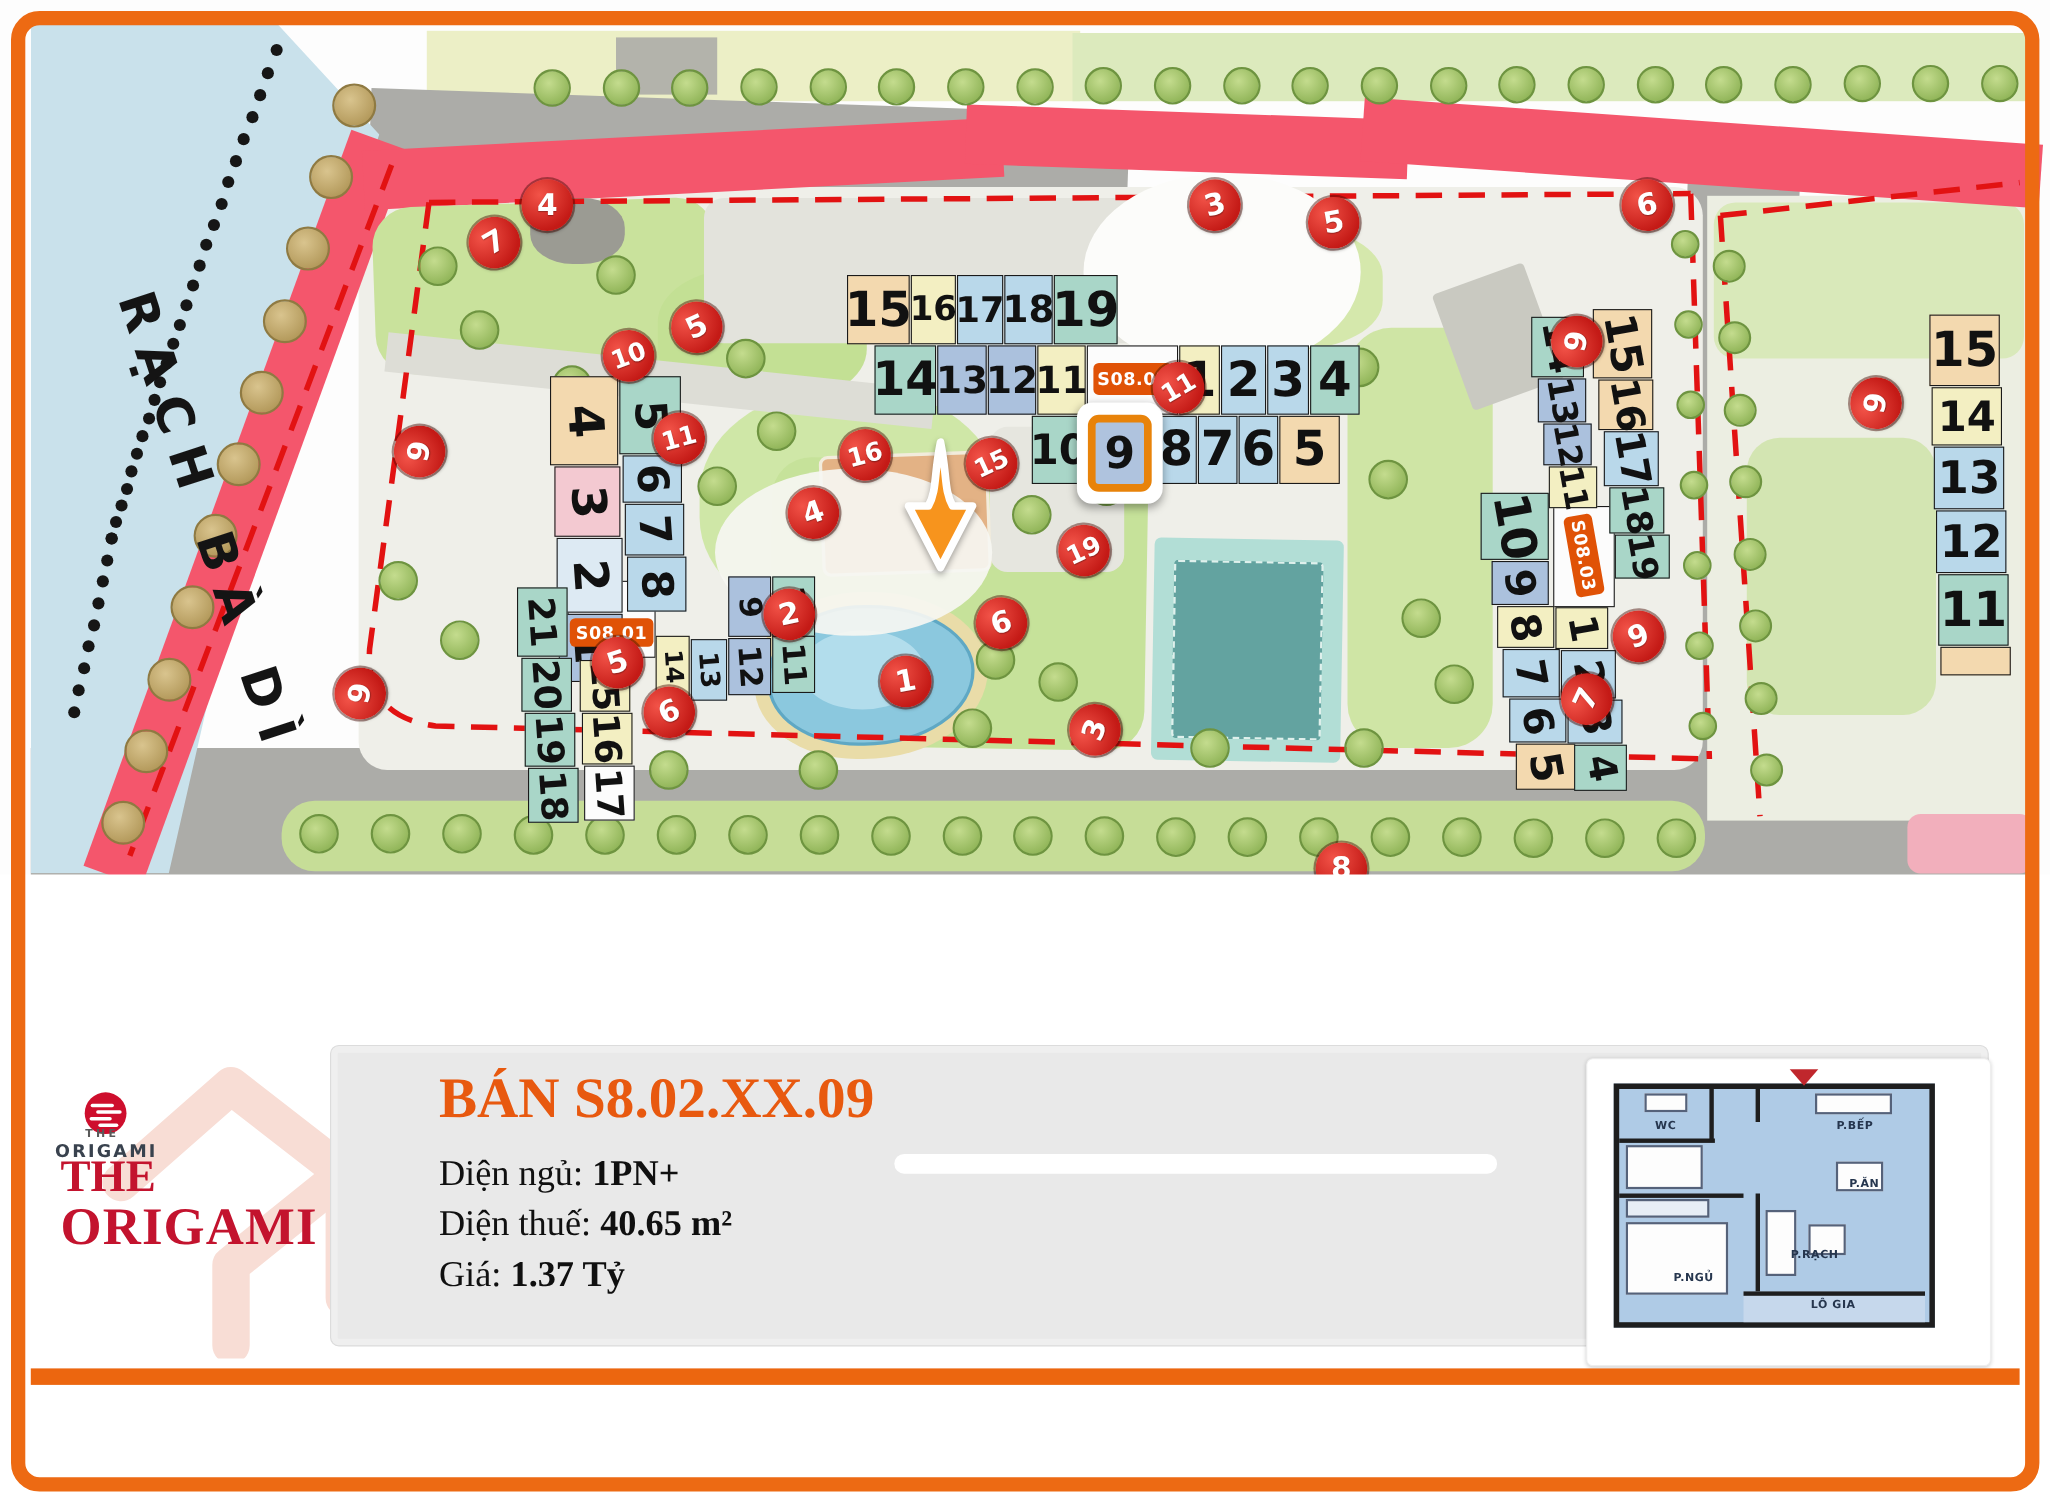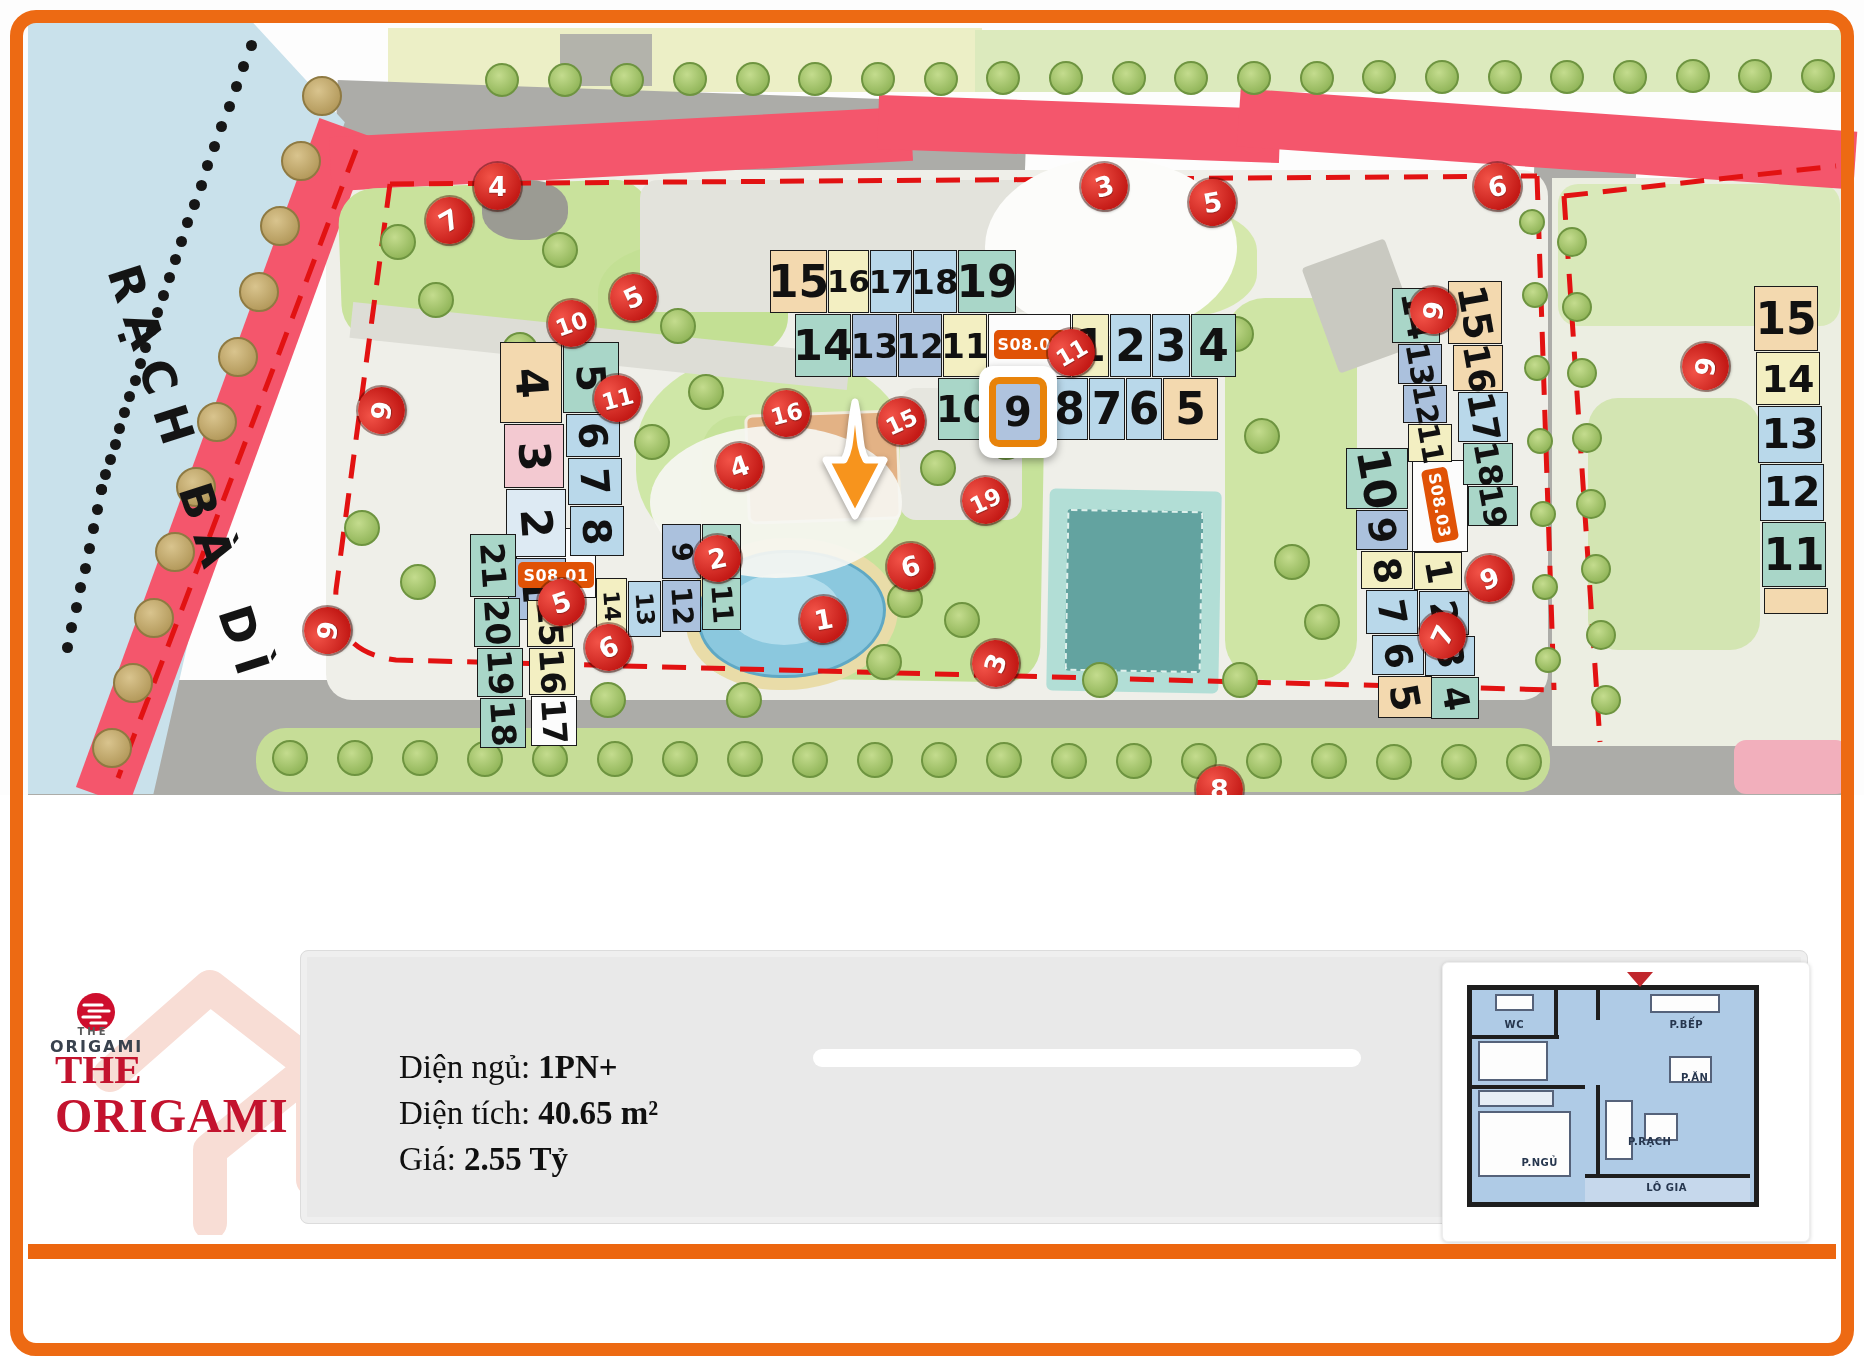--- a/index.html
+++ b/index.html
@@ -495,31 +495,32 @@
       <div class="t1">THE</div>
       <div class="t2">ORIGAMI</div>
     </div>
 
     <div id="logo-big">
       <div class="l1">THE</div>
       <div class="l2">ORIGAMI</div>
     </div>
 
     <div id="panel">
+      <div id="panel-title">BÁN S8.02.XX.09</div>
       <div id="d1" class="detail">
         <span>Diện ngủ:</span>
         <b>1PN+</b>
       </div>
       <div id="d2" class="detail">
-        <span>Diện tích:</span>
+        <span>Diện thuế:</span>
         <b>40.65 m²</b>
       </div>
       <div id="d3" class="detail">
         <span>Giá:</span>
-        <b>2.55 Tỷ</b>
+        <b>1.37 Tỷ</b>
       </div>
       <div id="note-box">
       </div>
     </div>
 
     <div id="fp-card">
       <div id="fp">
         <div class="fptri"></div>
         <div class="fpw" style="left:0;top:21%;width:31%;height:4px;"></div>
         <div class="fpw" style="left:29%;top:0;width:4px;height:22%;"></div>

